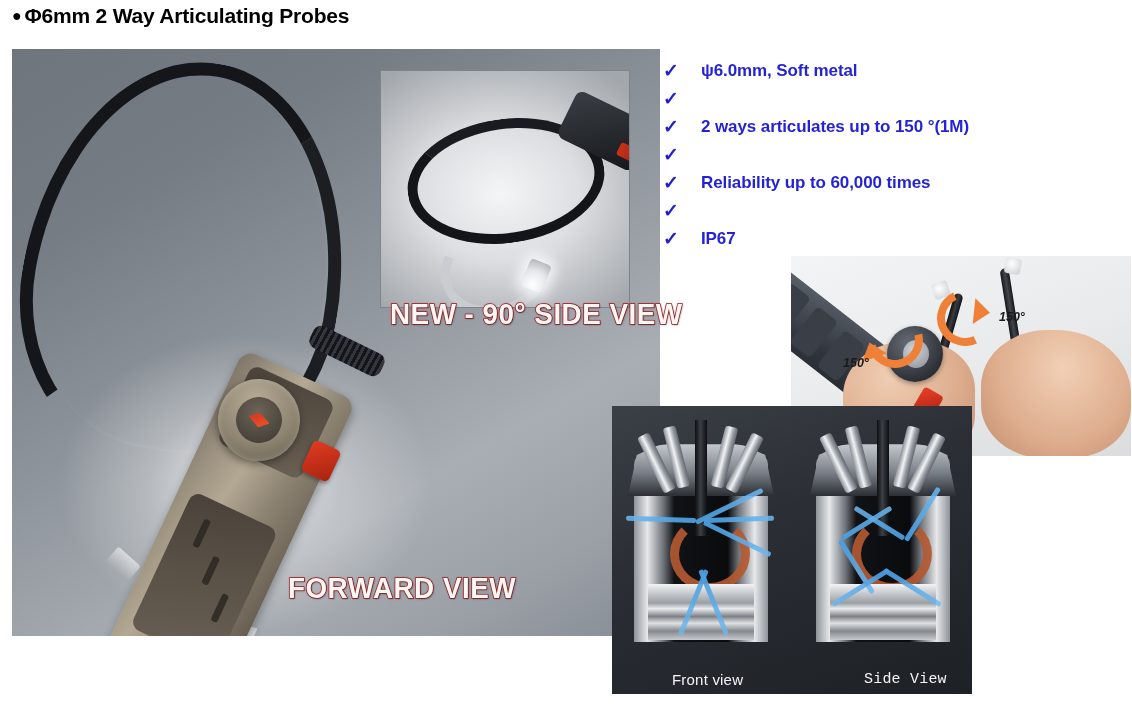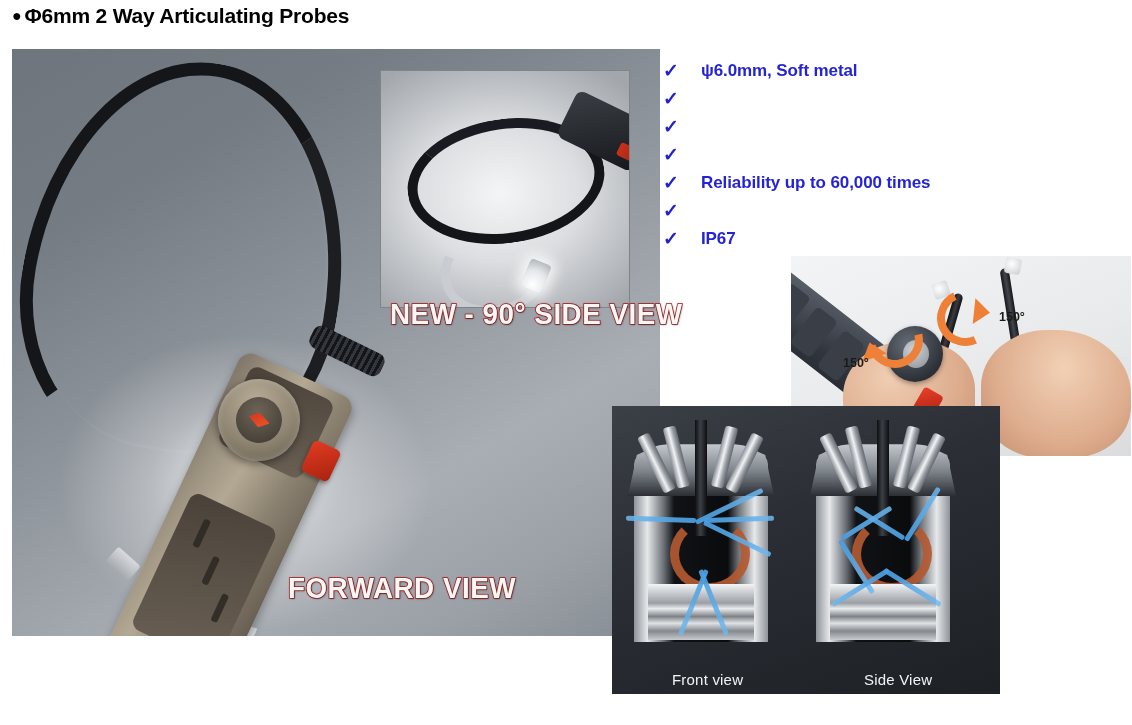--- a/index.html
+++ b/index.html
@@ -252,25 +252,26 @@
     position:absolute;width:0;height:0;
     border-left:13px solid transparent;border-right:13px solid transparent;
   }
   .arrow-curve{
     position:absolute;border:8px solid transparent;border-radius:50%;
     border-top-color:#ef8038;border-right-color:#ef8038;
   }
   .deg-label{
     position:absolute;color:#1a1a1a;font-size:12.5px;font-weight:bold;
     font-family:"Liberation Sans",sans-serif;
+    font-style:italic;
   }
 
   
   .diagram-panel{
-    position:absolute;left:612px;top:406px;width:388px;height:288px;
+    position:absolute;left:612px;top:406px;width:360px;height:288px;
     background:linear-gradient(160deg,#3b4046 0%,#2b2f35 40%,#1d2025 100%);
     overflow:hidden;
   }
   .cyl{
     position:absolute;top:14px;width:150px;height:222px;
   }
   .cyl-front{left:14px;}
   .cyl-side{left:196px;}
   .cyl-wall{
     position:absolute;left:8px;top:34px;width:134px;height:188px;
@@ -310,21 +311,21 @@
   .beam-w{
     position:absolute;width:5px;
     background:linear-gradient(180deg,rgba(73,156,222,.95),rgba(110,185,240,.8));
     transform-origin:top center;border-radius:2px;
   }
   .panel-caption{
     position:absolute;bottom:6px;color:#f2f3f4;font-size:15px;
     font-family:"Liberation Sans",sans-serif;letter-spacing:0.2px;
   }
   .cap-front{left:60px;}
-  .cap-side{left:252px;}
+  .cap-side{left:252px;font-family:Liberation Mono, monospace;}
 </style>
 </head>
 <body>
 
 <div class="page">
 
   <div class="title-row">
     <span class="title-bullet">●</span>
     <span>Φ6mm 2 Way Articulating Probes</span>
   </div>
@@ -374,20 +375,21 @@
   <div class="features">
     <div class="feature-row">
       <span class="check-icon">✓</span>
       <span class="feature-text">ψ6.0mm, Soft metal</span>
     </div>
     <div class="feature-row">
       <span class="check-icon">✓</span>
     </div>
     <div class="feature-row">
       <span class="check-icon">✓</span>
+      <span class="feature-text">2 ways articulates up to 150 °(1M)</span>
     </div>
     <div class="feature-row">
       <span class="check-icon">✓</span>
     </div>
     <div class="feature-row">
       <span class="check-icon">✓</span>
       <span class="feature-text">Reliability up to 60,000 times</span>
     </div>
     <div class="feature-row">
       <span class="check-icon">✓</span>

